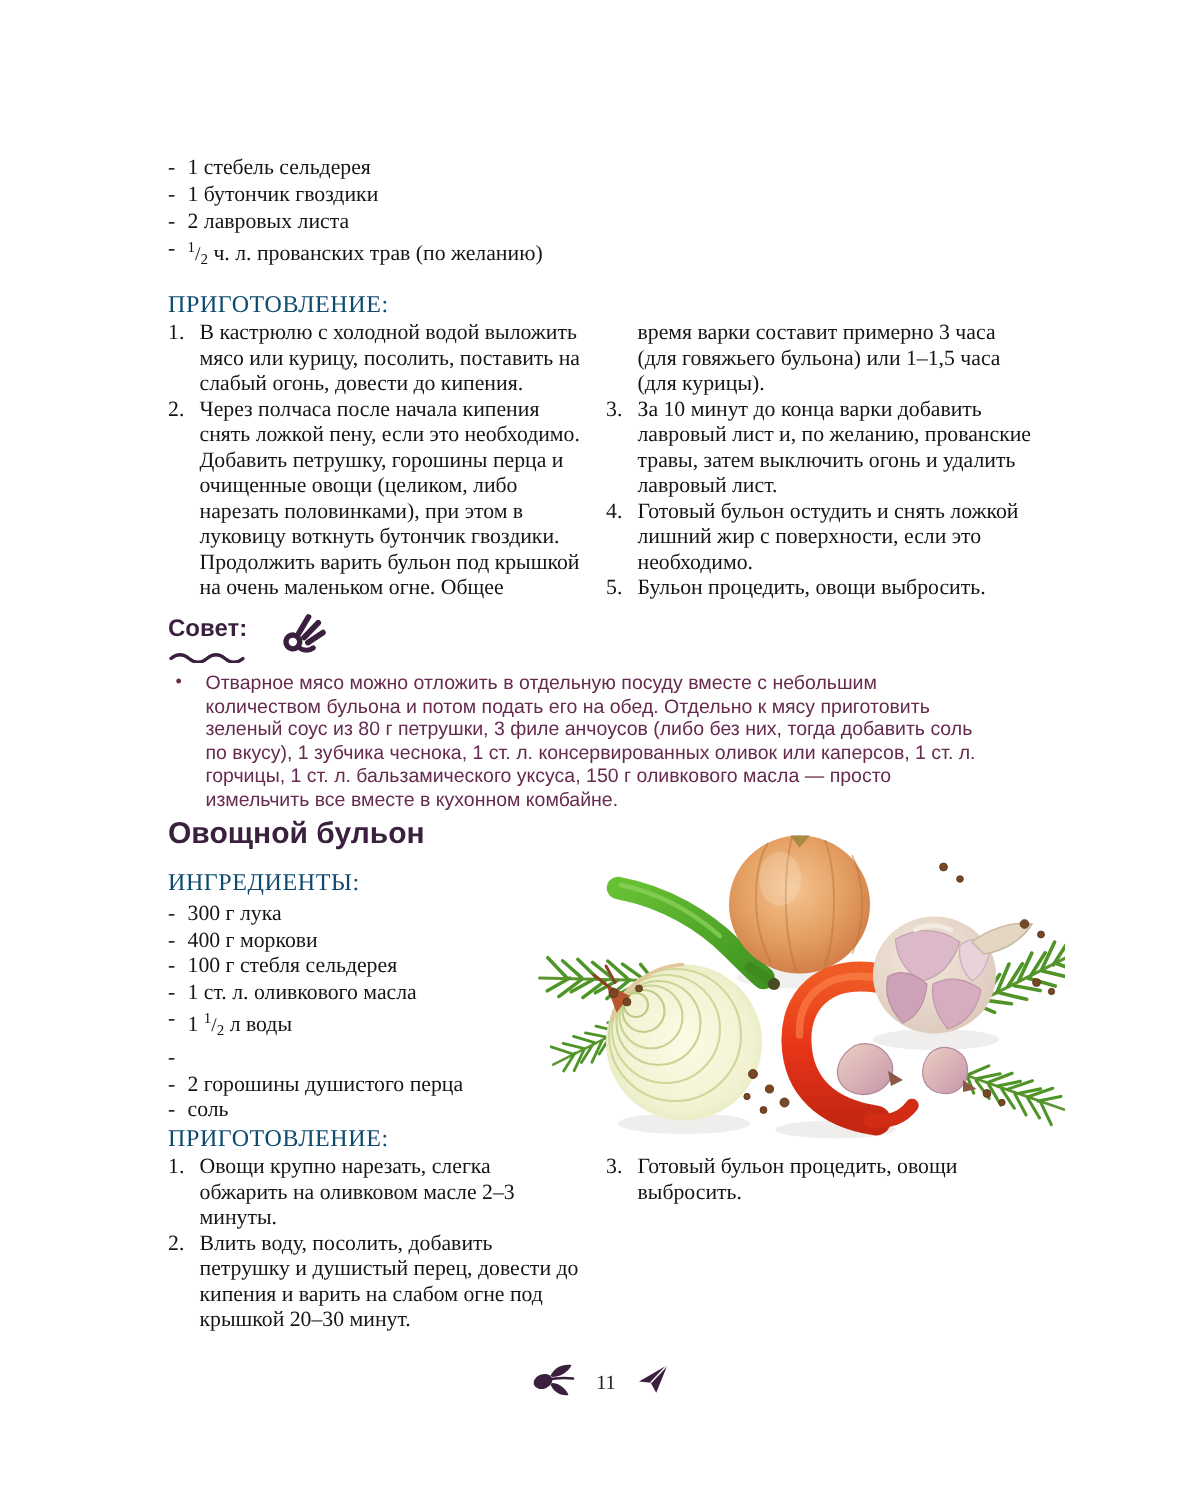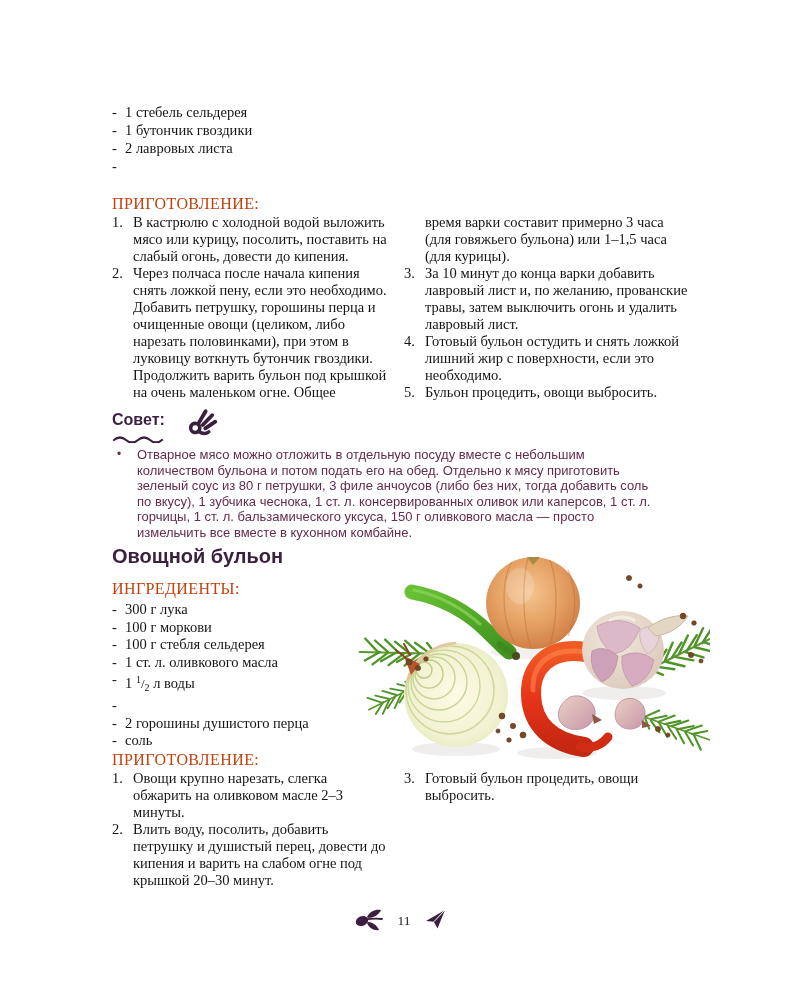--- a/index.html
+++ b/index.html
@@ -9,21 +9,21 @@
 
   
   .ing-list{list-style:none;margin:0;padding:0;font-size:14.5px;line-height:18px;}
   .ing-list li{display:flex;}
   .dash{width:13px;flex:none;}
   .fnum{font-size:10px;vertical-align:5px;}
   .fden{font-size:10px;vertical-align:-3px;}
   .fslash{font-size:13px;}
 
   
-  .sec-h{font-size:16px;letter-spacing:.4px;color:#c2410c;}
+  .sec-h{font-size:16px;letter-spacing:.4px;color:#0c4a6e;}
 
   
   .cols{display:flex;gap:16px;}
   .col-l{width:276px;flex:none;}
   .col-r{width:288px;flex:none;}
   .step{display:flex;font-size:14.5px;line-height:17px;}
   .snum{width:21px;flex:none;}
   .stext{flex:1;}
   .cont{font-size:14.5px;line-height:17px;padding-left:21px;}
 
@@ -56,20 +56,21 @@
     <li>
       <span class="dash">-</span>
       <span>1 бутончик гвоздики</span>
       </li>
     <li>
       <span class="dash">-</span>
       <span>2 лавровых листа</span>
       </li>
     <li>
       <span class="dash">-</span>
+      <span><span class="fnum">1</span><span class="fslash">/</span><span class="fden">2</span>&nbsp;<span>ч. л. прованских трав (по желанию)</span></span>
       </li>
   </ul>
 
   <div class="sec-h abs" style="left:112px;top:195px;">ПРИГОТОВЛЕНИЕ:</div>
 
   <div class="cols abs" style="left:112px;top:214px;width:580px;">
     <div class="col-l">
       <div class="step">
         <span class="snum">1.</span>
         <span class="stext">В кастрюлю с холодной водой выложить мясо или курицу, посолить, поставить на слабый огонь, довести до кипения.</span>
@@ -125,21 +126,21 @@
 
   <div class="sec-h abs" style="left:112px;top:580px;">ИНГРЕДИЕНТЫ:</div>
 
   <ul class="ing-list abs" style="left:112px;top:601px;width:250px;line-height:17.6px;">
     <li>
       <span class="dash">-</span>
       <span>300 г лука</span>
       </li>
     <li>
       <span class="dash">-</span>
-      <span>100 г моркови</span>
+      <span>400 г моркови</span>
       </li>
     <li>
       <span class="dash">-</span>
       <span>100 г стебля сельдерея</span>
       </li>
     <li>
       <span class="dash">-</span>
       <span>1 ст. л. оливкового масла</span>
       </li>
     <li>

